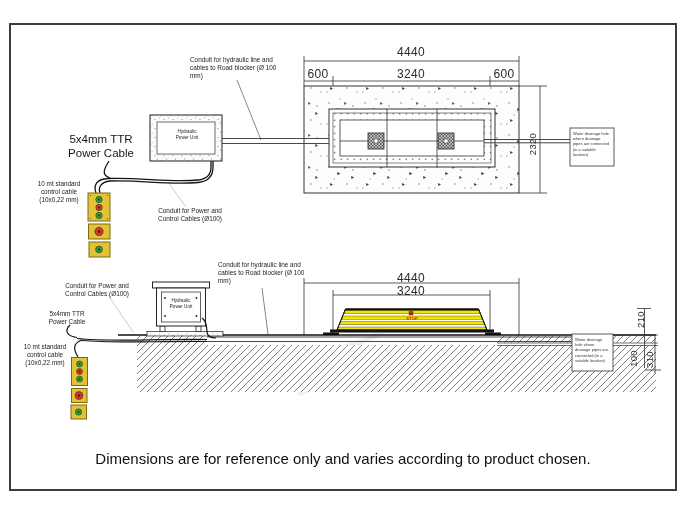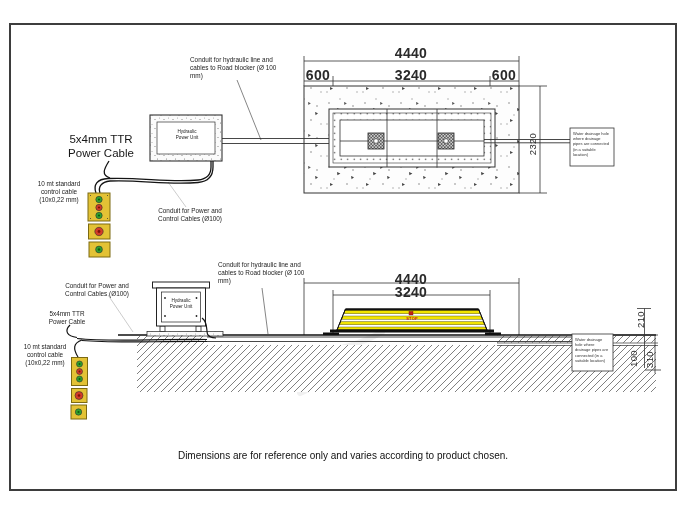--- a/index.html
+++ b/index.html
@@ -3,28 +3,28 @@
 <meta charset="utf-8">
 <style>
   html,body { margin:0; padding:0; background:#ffffff; }
   .sheet {
     position:relative; width:686px; height:515px; background:#ffffff;
     font-family:"Liberation Sans", sans-serif; overflow:hidden;
   }
   svg.draw { position:absolute; left:0; top:0; }
   .lbl { position:absolute; color:#1c1c1c; line-height:1.25; }
   .c { text-align:center; }
-  .dim { font-size:14px; color:#2a2a2a; letter-spacing:0.3px;font-weight:bold; }
+  .dim { font-size:12px; color:#2a2a2a; letter-spacing:0.3px; }
   .rot { transform:rotate(-90deg); transform-origin:center; font-size:9.5px; color:#2a2a2a; letter-spacing:0.3px; text-align:center; }
   .small { font-size:6.4px; }
   .tiny { font-size:4.6px; line-height:1.2; }
   .micro { font-size:4px; line-height:1.3; color:#333; }
   .big { font-size:11.5px; line-height:1.18; color:#161616; }
   .stop { font-size:4px; font-weight:700; color:#c2201a; letter-spacing:0.2px; }
-  .caption { font-size:10px; color:#101010; }
+  .caption { font-size:15px; color:#101010; }
 </style>
 </head>
 <body>
 
 <div class="sheet">
 
 <svg class="draw" width="686" height="515" viewBox="0 0 686 515">
   <defs>
     <pattern id="hatch" width="7" height="7" patternUnits="userSpaceOnUse">
       <rect width="7" height="7" fill="#ffffff"></rect>

